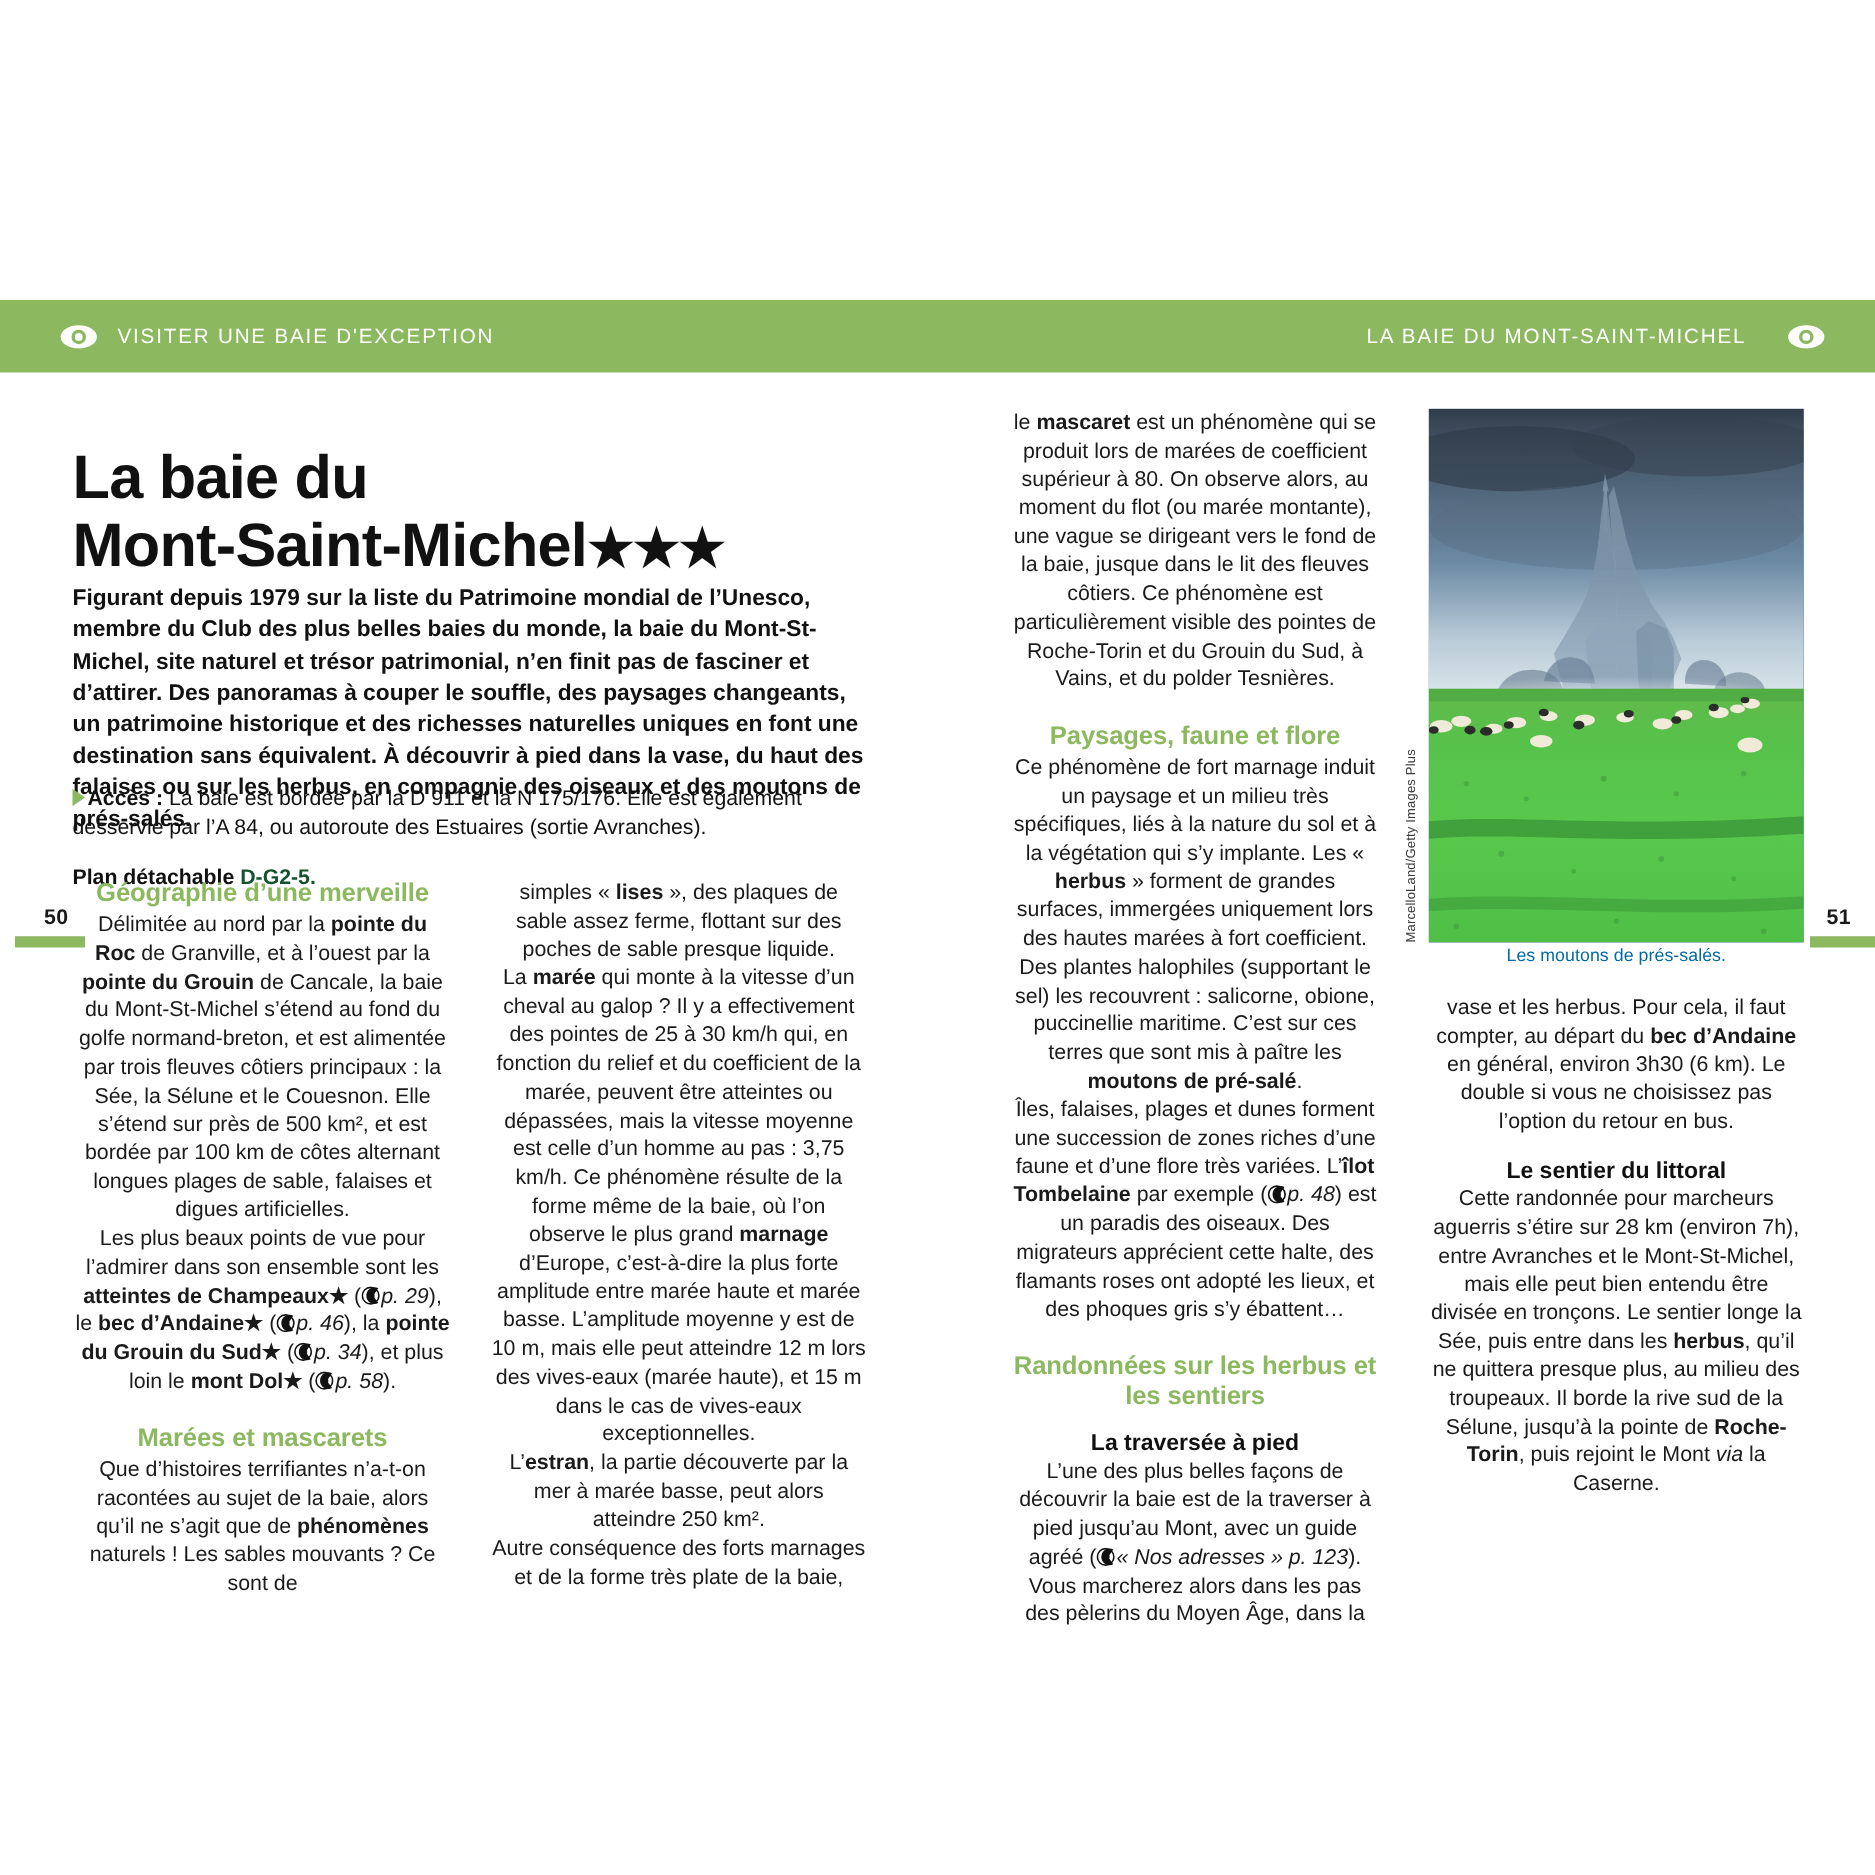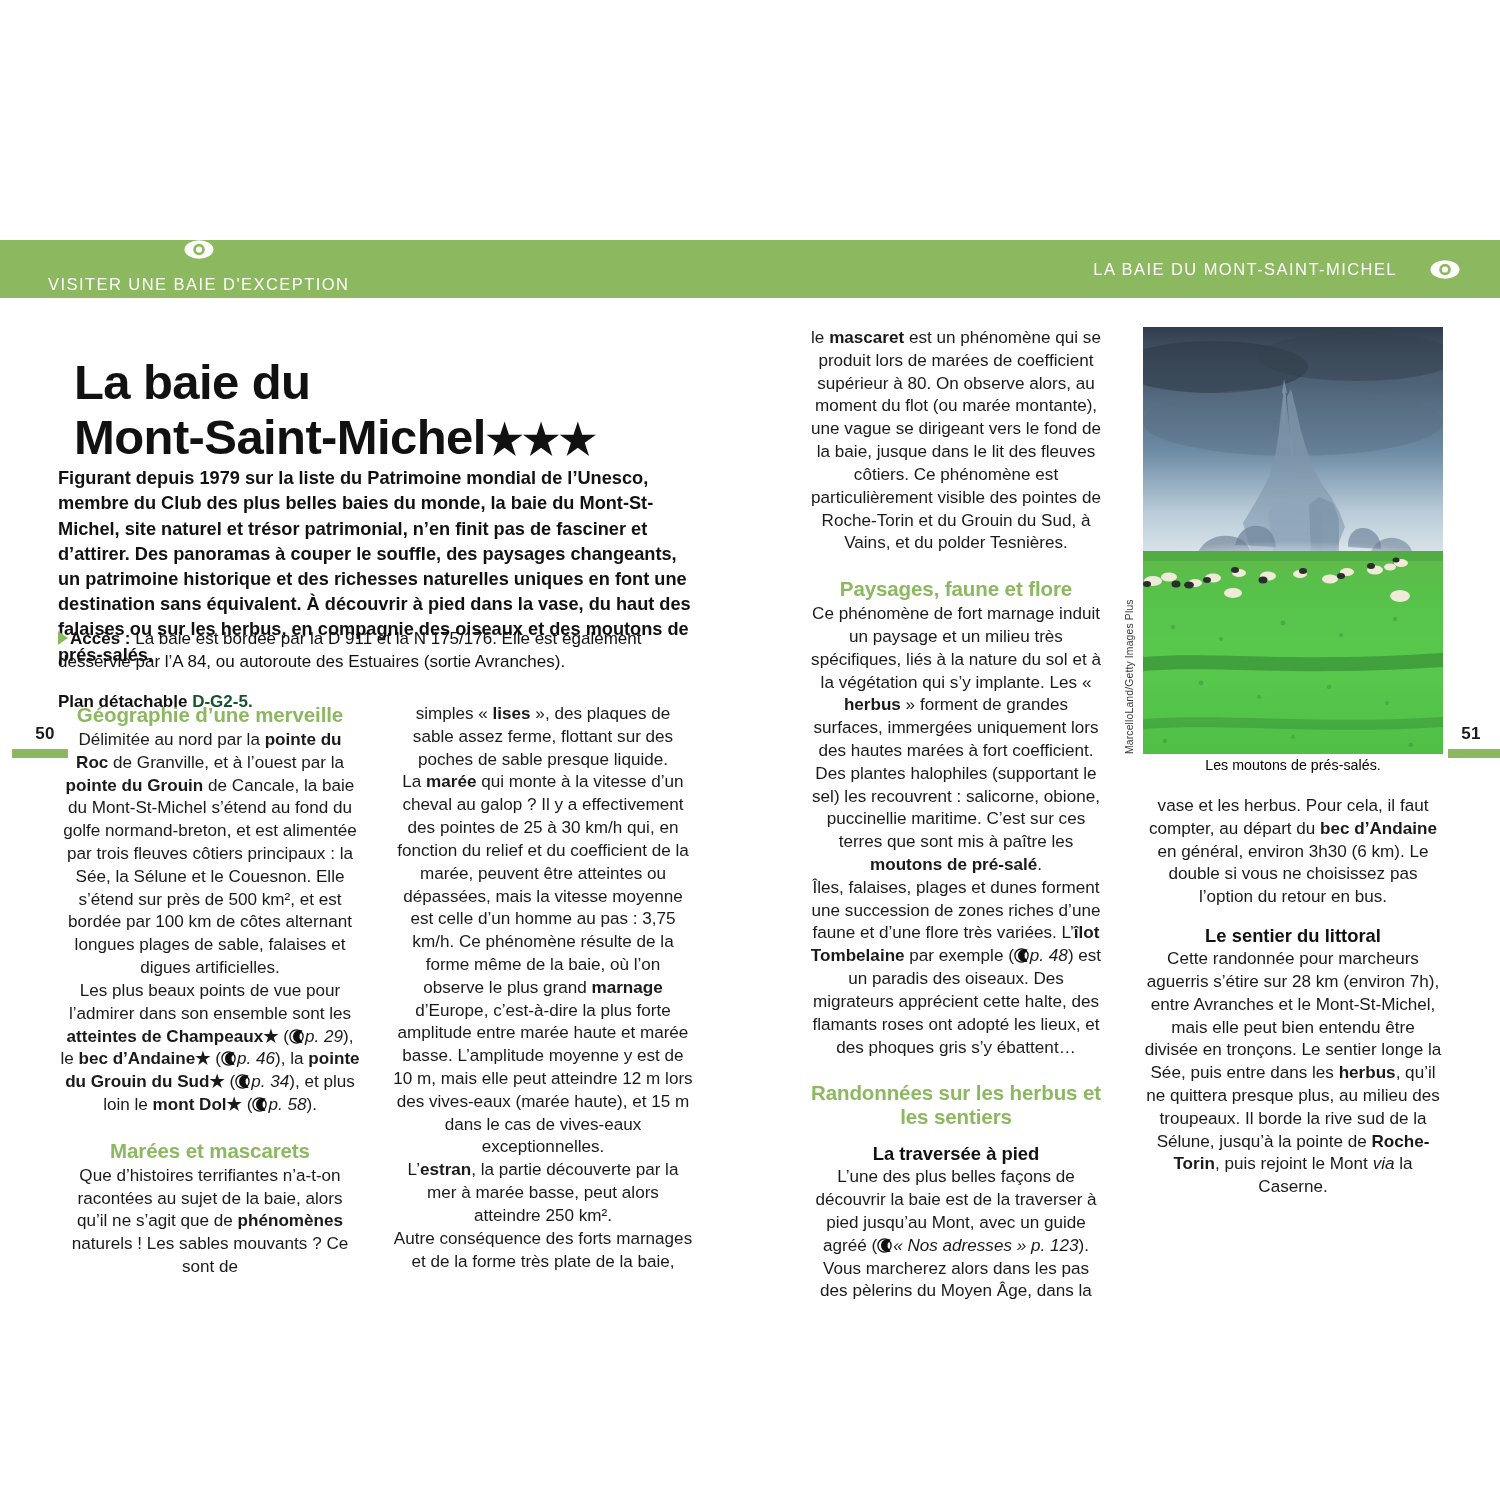--- a/index.html
+++ b/index.html
@@ -31,21 +31,20 @@
     background: #8cb860;
   }
   .header-left {
     position: absolute;
     left: 48px;
     top: 0;
     height: 58px;
     display: flex;
     align-items: center;
     gap: 16px;
-    flex-direction: column;
   }
   .header-right {
     position: absolute;
     right: 40px;
     top: 0;
     height: 58px;
     display: flex;
     align-items: center;
     gap: 33px;
   }
@@ -81,21 +80,21 @@
     margin-top: 7px;
     height: 9px;
     background: #8cb860;
   }
   .folio-left .folio-bar  { margin-left: 0px;  width: 56px; }
   .folio-right .folio-bar { margin-left: 10px; width: 56px; }
 
   
   .title {
     position: absolute;
-    left: 74px;
+    left: 58px;
     top: 322px;
     width: 660px;
     font-size: 49px;
     line-height: 1.12;
     font-weight: 700;
     color: #111111;
     letter-spacing: -0.6px;
   }
   .title .stars { letter-spacing: -1px; font-size: 42px; }
 
@@ -205,21 +204,21 @@
     letter-spacing: 0.15px;
     white-space: nowrap;
   }
   .caption {
     position: absolute;
     left: 1143px;
     top: 757px;
     width: 300px;
     text-align: center;
     font-size: 14.2px;
-    color: #000000;
+    color: #0369a1;
     letter-spacing: 0.05px;
   }
 </style>
 </head>
 <body>
 
 <div id="page">
 
   <div class="header-band">
     <div class="header-left">

